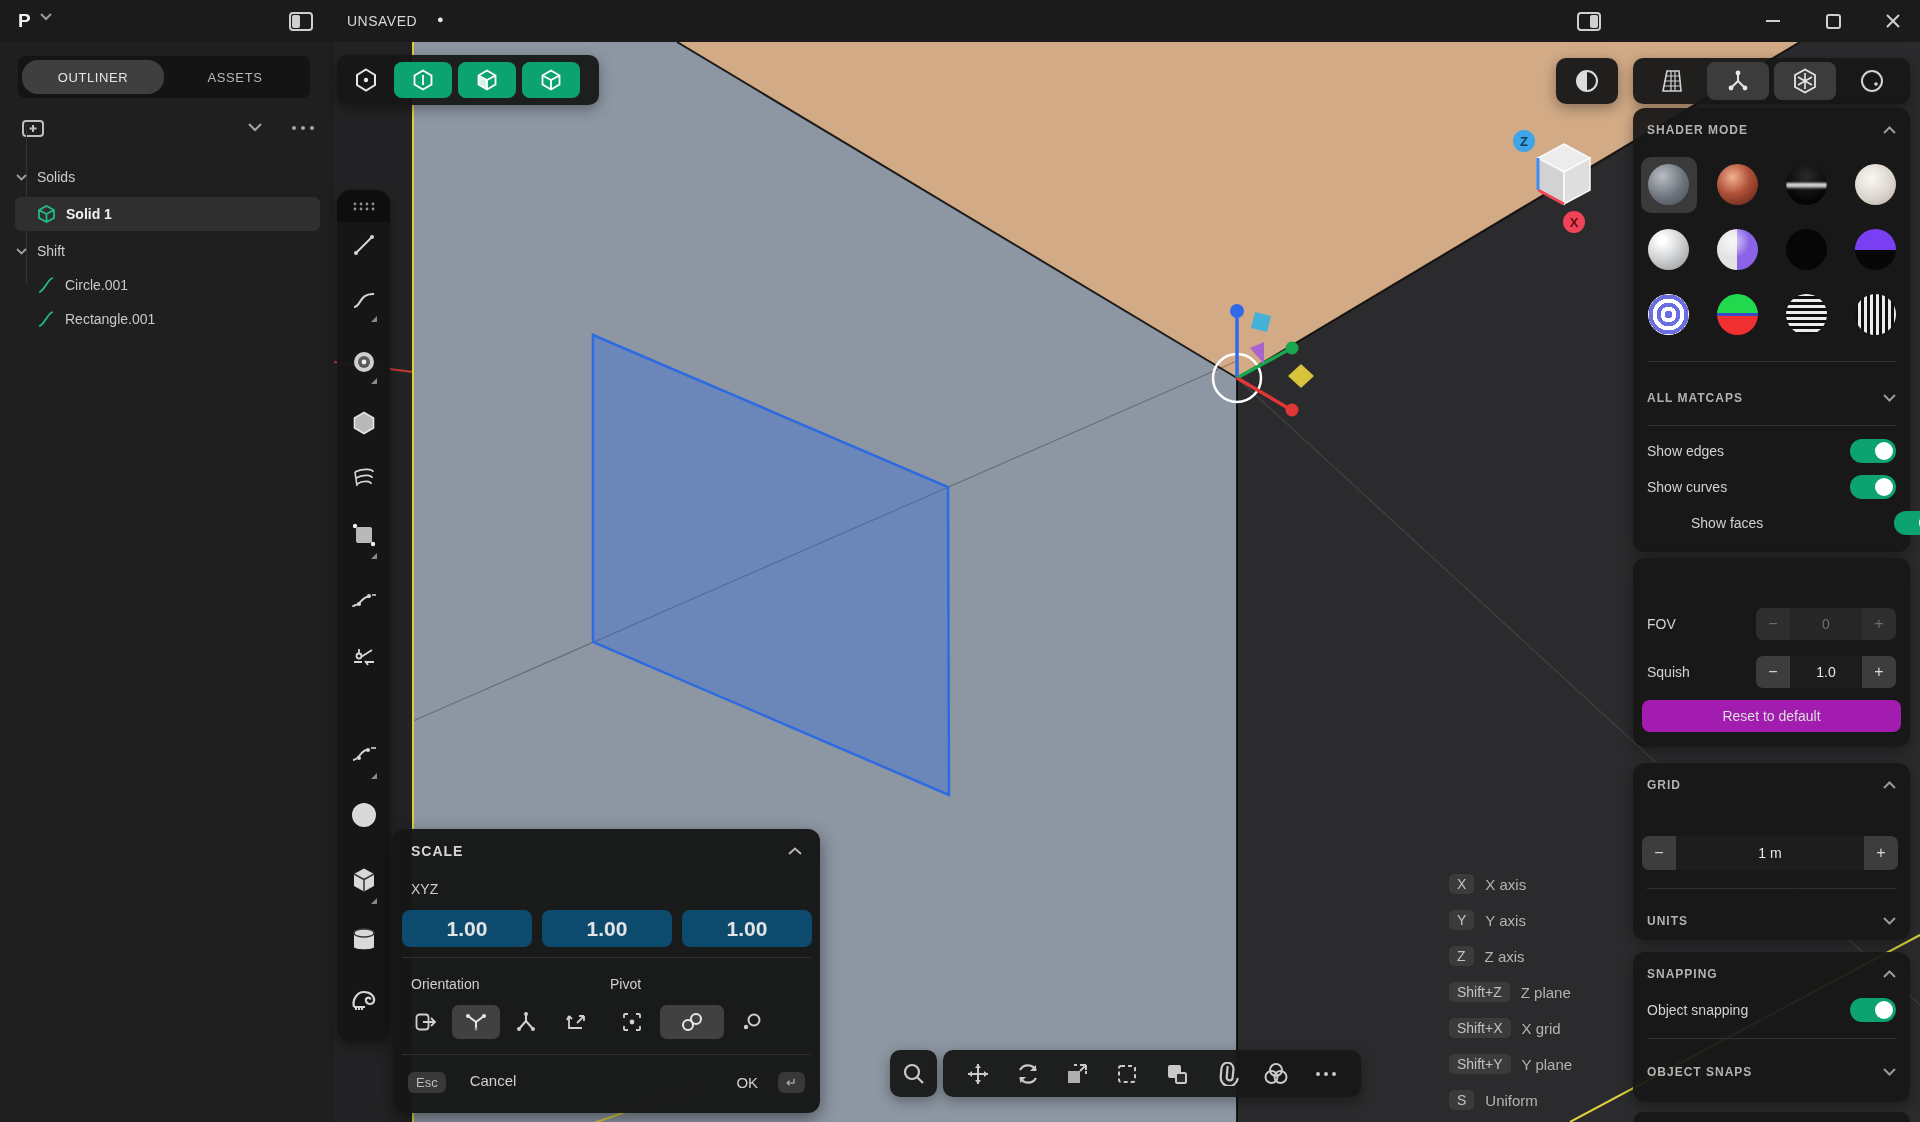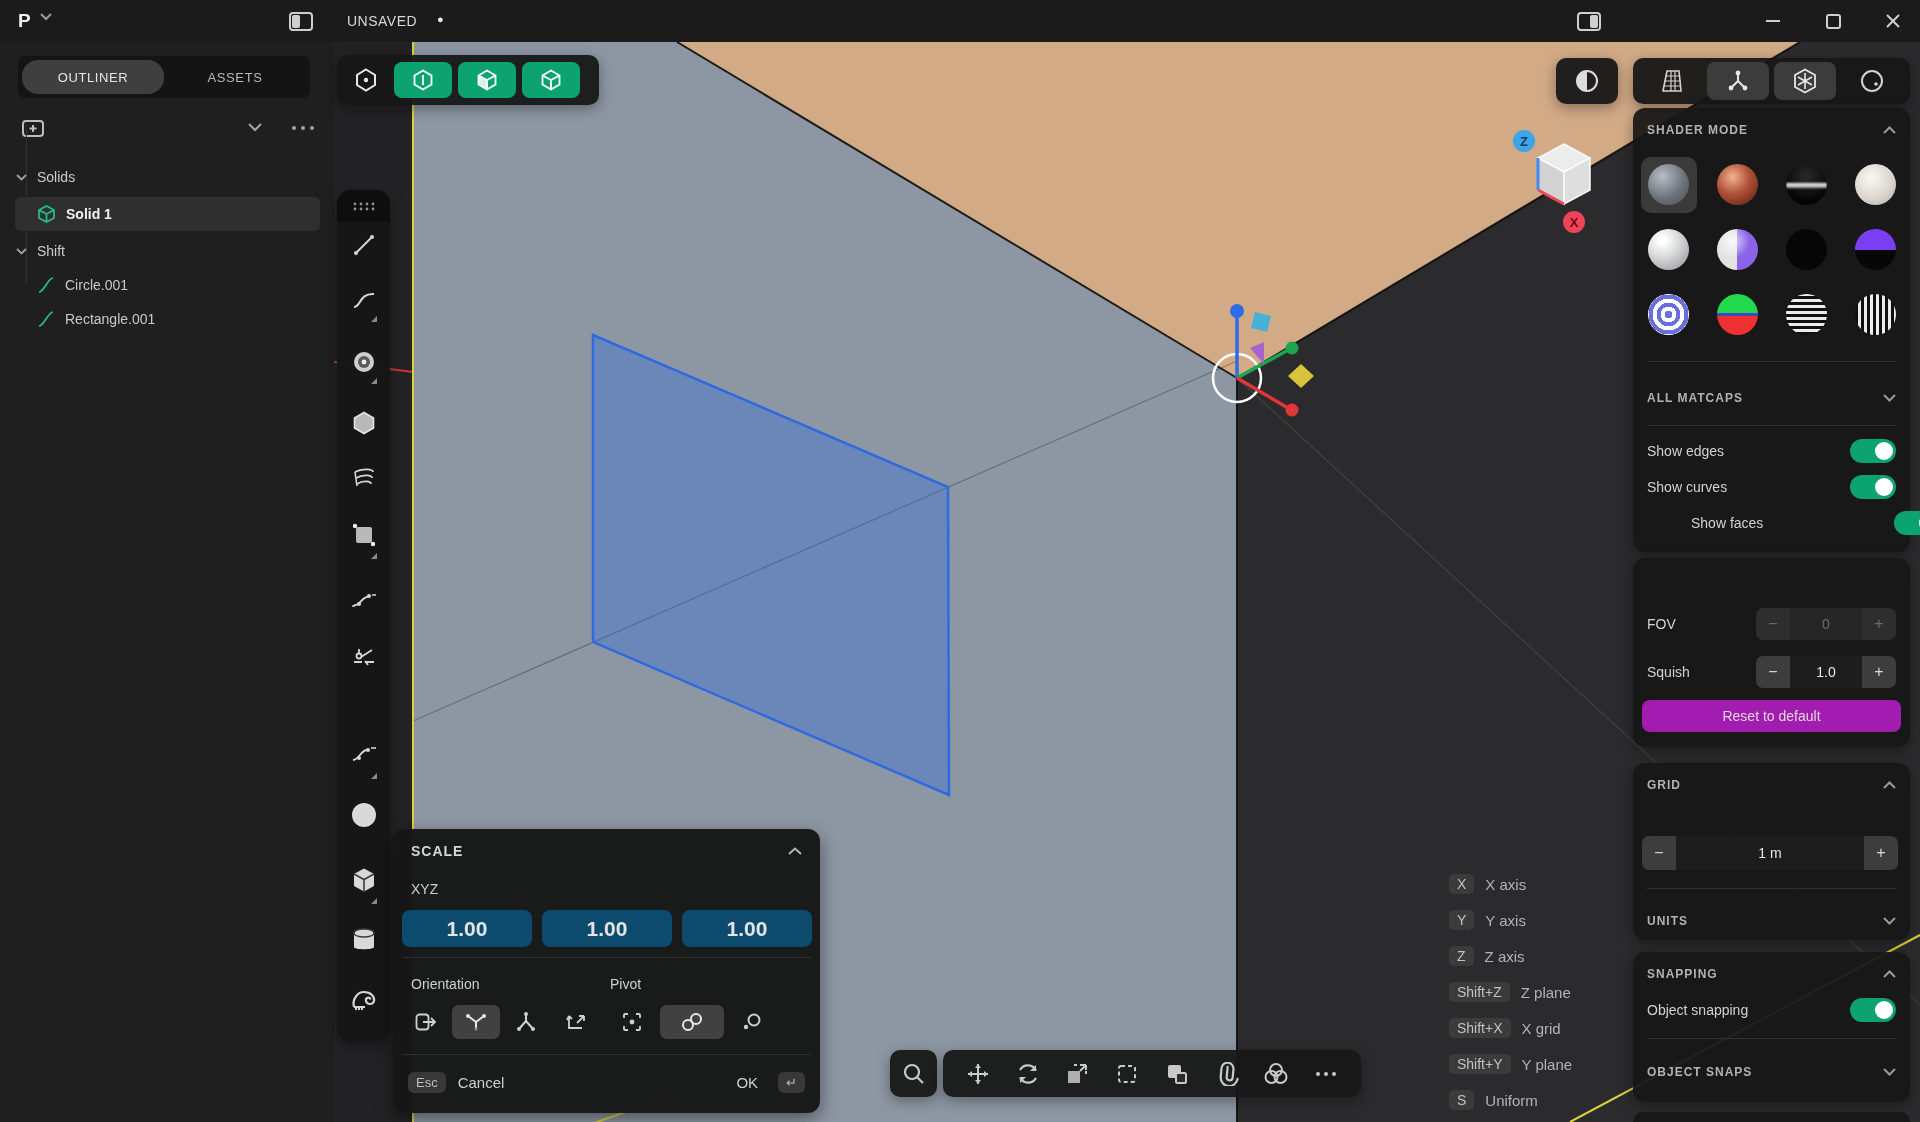--- a/index.html
+++ b/index.html
@@ -615,21 +615,21 @@
       </svg>
     </div>
     <div class="icon-btn">
       <svg width="22" height="20" viewBox="0 0 22 20">
         <circle cx="13" cy="8" r="5.5" fill="none" stroke="#d0d0d0" stroke-width="2"></circle>
         <circle cx="5" cy="15" r="2.2" fill="#d0d0d0"></circle>
       </svg>
     </div>
   </div>
   <div class="sd-div" style="top:225px;"></div>
-  <div class="abs" style="left:15px; top:243px; display:flex; align-items:center; gap:12px;">
+  <div class="abs" style="left:15px; top:243px; display:flex; align-items:flex-start; gap:24px;">
     <span class="key-badge">Esc</span>
     <span style="font-size:15px; color:#cfcfcf;">Cancel</span>
   </div>
   <div class="abs" style="right:15px; top:243px; display:flex; align-items:center; gap:20px;">
     <span style="font-size:15px; color:#cfcfcf;">OK</span>
     <span class="key-badge">↵</span>
   </div>
 </div>
 
 <div id="hints">

